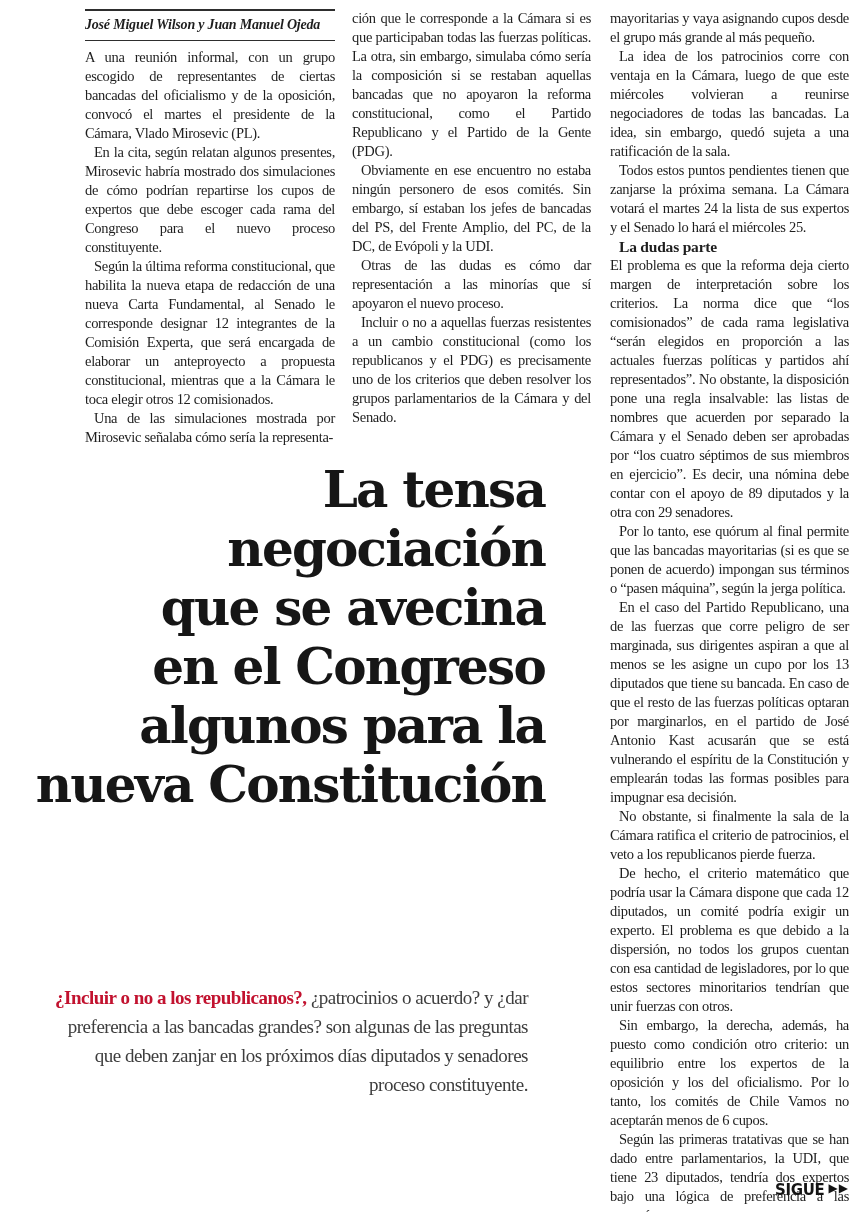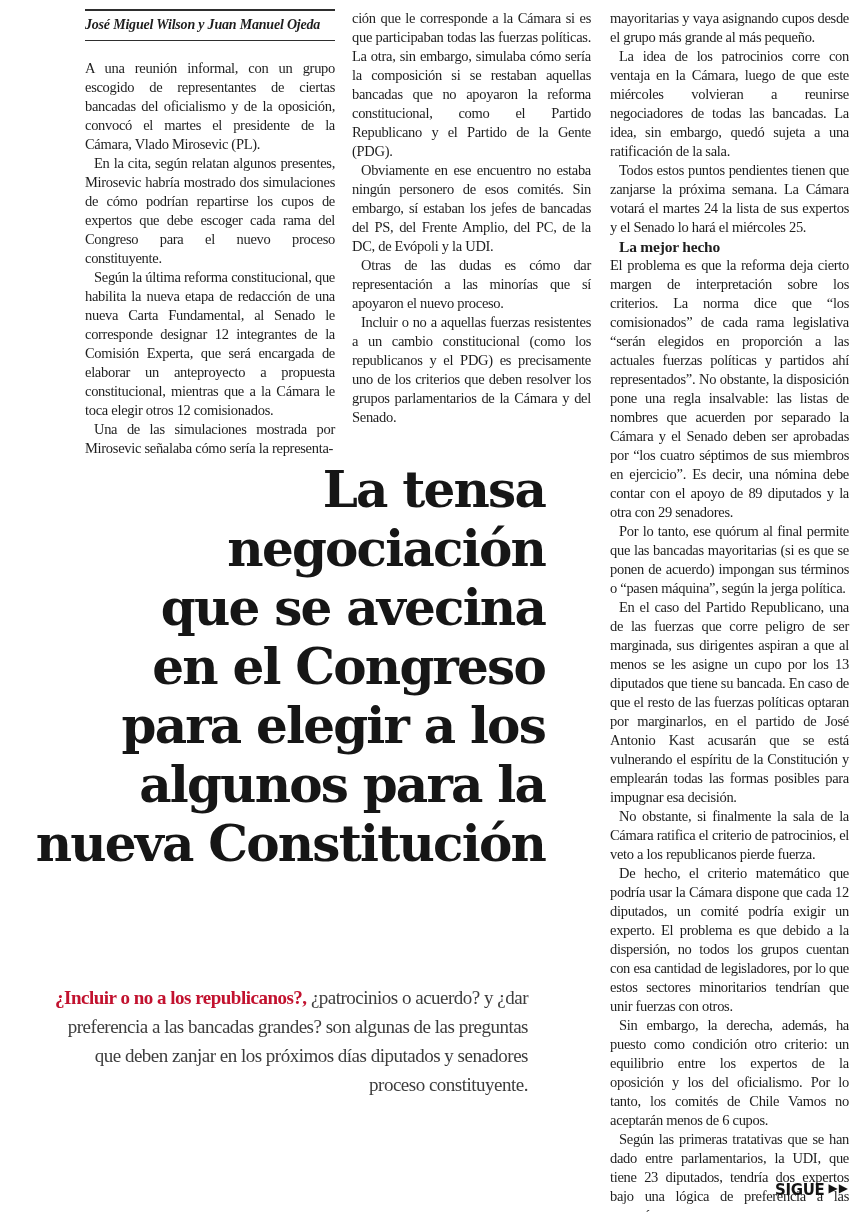--- a/index.html
+++ b/index.html
@@ -19,21 +19,21 @@
     font-weight:bold;font-style:italic;font-size:14px;letter-spacing:-0.2px;
     white-space:nowrap;
   }
   
   .col{
     position:absolute;font-size:14.5px;line-height:19px;letter-spacing:-0.3px;
     text-align:justify;
   }
   .col p{margin:0;text-indent:9px;hyphens:auto;-webkit-hyphens:auto;}
   .col p.noindent{text-indent:0;}
-  .col-1{left:85px;top:59px;width:250px;}
+  .col-1{left:85px;top:48px;width:250px;}
   .col-2{left:352px;top:9px;width:239px;}
   .col-3{left:610px;top:9px;width:239px;}
   .subhead{
     font-weight:bold;font-size:15.5px;letter-spacing:-0.2px;
     margin:10px 0 3px;text-indent:0;
   }
   
   .headline{
     position:absolute;top:460px;right:316px;text-align:right;
     font-family:"DejaVu Serif","Liberation Serif",serif;
@@ -77,37 +77,36 @@
     <p class="noindent">ción que le corresponde a la Cámara si es que participaban todas las fuerzas políticas. La otra, sin embargo, simulaba cómo sería la composición si se restaban aquellas bancadas que no apoyaron la reforma constitucional, como el Partido Republicano y el Partido de la Gente (PDG).</p>
     <p>Obviamente en ese encuentro no estaba ningún personero de esos comités. Sin embargo, sí estaban los jefes de bancadas del PS, del Frente Amplio, del PC, de la DC, de Evópoli y la UDI.</p>
     <p>Otras de las dudas es cómo dar representación a las minorías que sí apoyaron el nuevo proceso.</p>
     <p>Incluir o no a aquellas fuerzas resistentes a un cambio constitucional (como los republicanos y el PDG) es precisamente uno de los criterios que deben resolver los grupos parlamentarios de la Cámara y del Senado.</p>
   </div>
 
   <div class="col col-3">
     <p class="noindent">mayoritarias y vaya asignando cupos desde el grupo más grande al más pequeño.</p>
     <p>La idea de los patrocinios corre con ventaja en la Cámara, luego de que este miércoles volvieran a reunirse negociadores de todas las bancadas. La idea, sin embargo, quedó sujeta a una ratificación de la sala.</p>
     <p>Todos estos puntos pendientes tienen que zanjarse la próxima semana. La Cámara votará el martes 24 la lista de sus expertos y el Senado lo hará el miércoles 25.</p>
-    <p class="subhead">La mejor hecho</p>
+    <p class="subhead">La dudas parte</p>
     <p class="noindent">El problema es que la reforma deja cierto margen de interpretación sobre los criterios. La norma dice que “los comisionados” de cada rama legislativa “serán elegidos en proporción a las actuales fuerzas políticas y partidos ahí representados”. No obstante, la disposición pone una regla insalvable: las listas de nombres que acuerden por separado la Cámara y el Senado deben ser aprobadas por “los cuatro séptimos de sus miembros en ejercicio”. Es decir, una nómina debe contar con el apoyo de 89 diputados y la otra con 29 senadores.</p>
     <p>Por lo tanto, ese quórum al final permite que las bancadas mayoritarias (si es que se ponen de acuerdo) impongan sus términos o “pasen máquina”, según la jerga política.</p>
     <p>En el caso del Partido Republicano, una de las fuerzas que corre peligro de ser marginada, sus dirigentes aspiran a que al menos se les asigne un cupo por los 13 diputados que tiene su bancada. En caso de que el resto de las fuerzas políticas optaran por marginarlos, en el partido de José Antonio Kast acusarán que se está vulnerando el espíritu de la Constitución y emplearán todas las formas posibles para impugnar esa decisión.</p>
     <p>No obstante, si finalmente la sala de la Cámara ratifica el criterio de patrocinios, el veto a los republicanos pierde fuerza.</p>
     <p>De hecho, el criterio matemático que podría usar la Cámara dispone que cada 12 diputados, un comité podría exigir un experto. El problema es que debido a la dispersión, no todos los grupos cuentan con esa cantidad de legisladores, por lo que estos sectores minoritarios tendrían que unir fuerzas con otros.</p>
     <p>Sin embargo, la derecha, además, ha puesto como condición otro criterio: un equilibrio entre los expertos de la oposición y los del oficialismo. Por lo tanto, los comités de Chile Vamos no aceptarán menos de 6 cupos.</p>
     <p>Según las primeras tratativas que se han dado entre parlamentarios, la UDI, que tiene 23 diputados, tendría dos expertos bajo una lógica de preferencia a las mayorías.</p>
 
   </div>
 
   <h1 class="headline" style="margin:0;">
     <div>La tensa</div>
     <div>negociación</div>
     <div>que se avecina</div>
     <div>en el Congreso</div>
-    <div>para elegir a los</div>
     <div>algunos para la</div>
     <div>nueva Constitución</div>
   </h1>
 
   <div class="lead">
     <div><span class="hl">¿Incluir o no a los republicanos?,</span><span> ¿patrocinios o acuerdo? y ¿dar</span></div>
     <div>preferencia a las bancadas grandes? son algunas de las preguntas</div>
     <div>que deben zanjar en los próximos días diputados y senadores</div>
     <div>proceso constituyente.</div>
   </div>

